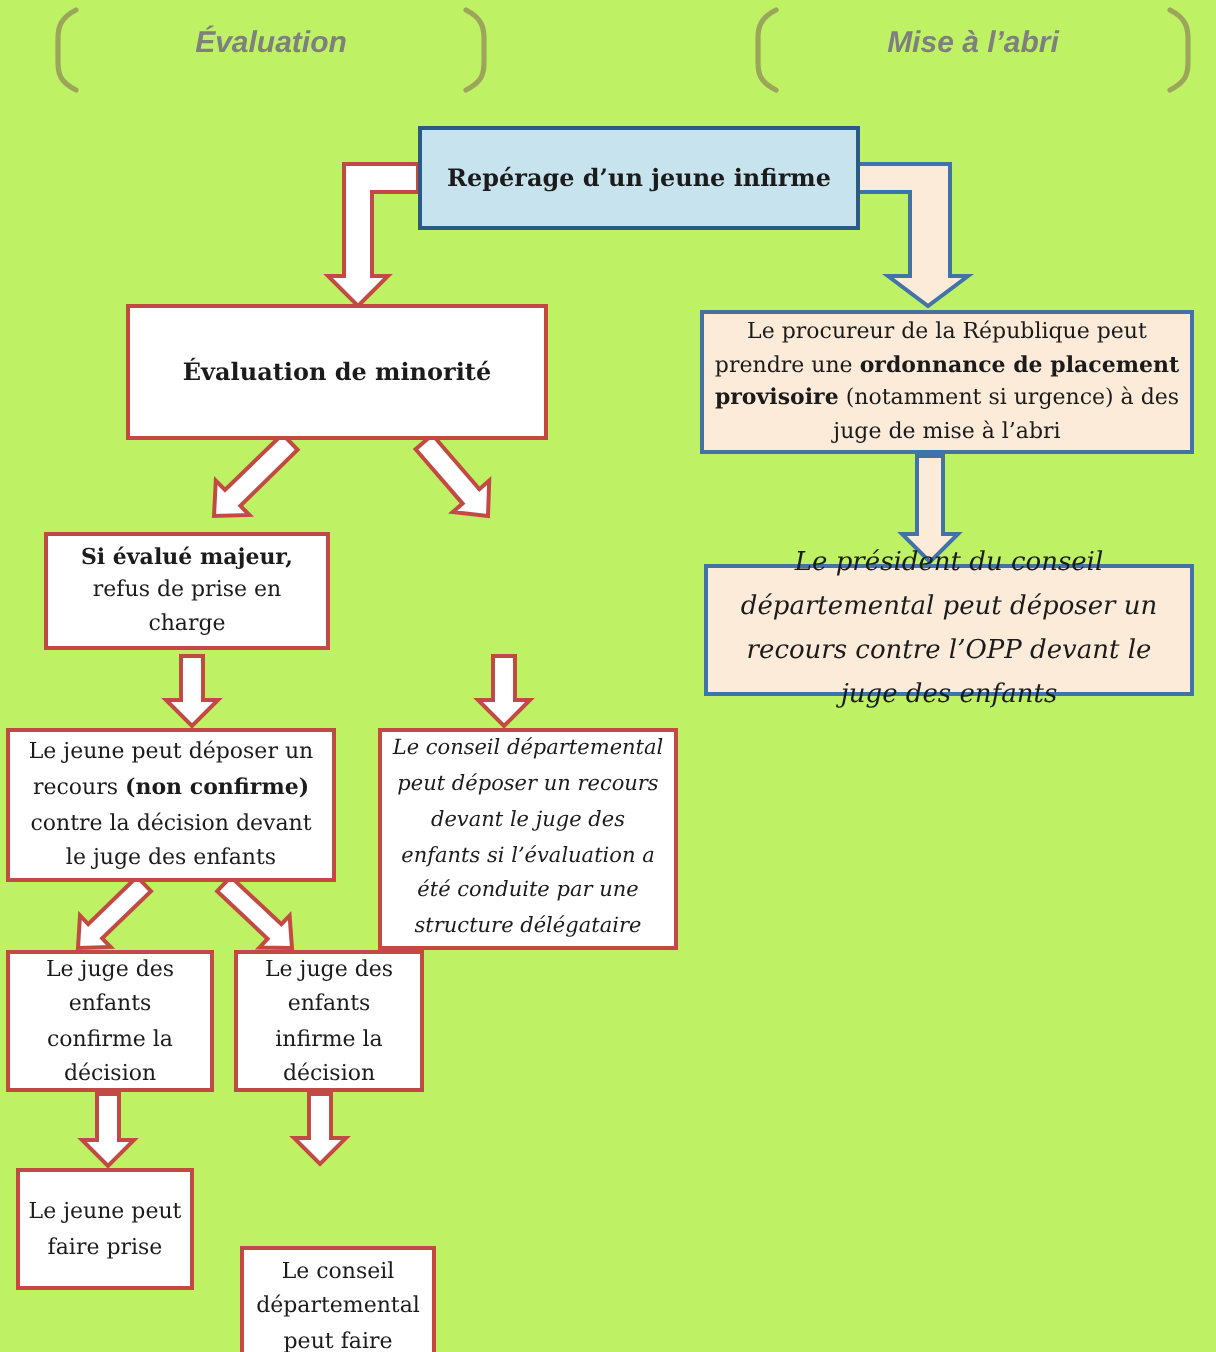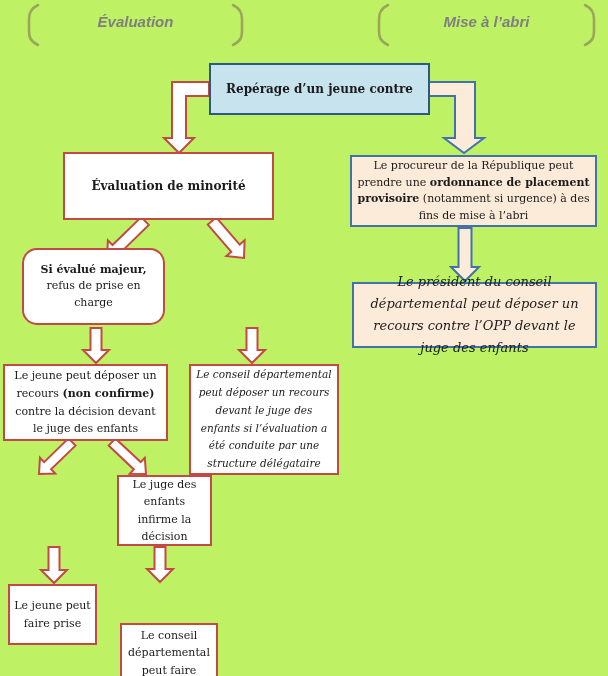--- a/index.html
+++ b/index.html
@@ -14,21 +14,21 @@
   .hl-right{left:390px;width:193px;}
   .box{position:absolute;z-index:1;box-sizing:border-box;
        display:flex;align-items:center;justify-content:center;text-align:center;
        padding:2px 4px;background:#fff;border:2px solid var(--red,#C34A44);
        color:#1b1b1b;font-size:11px;line-height:1.5;}
   .box b{font-weight:bold;}
   .blue-box{background:var(--lightblue,#C7E4EE);border-color:var(--navy,#2B5A87);}
   .beige-box{background:var(--beige,#FCEBD9);border-color:var(--bluearrow,#4273A8);}
   .b-reperage{left:209px;top:63px;width:221px;height:52px;font-size:12px;font-weight:bold;}
   .b-eval{left:63px;top:152px;width:211px;height:68px;font-size:12px;font-weight:bold;}
-  .b-majeur{left:22px;top:248px;width:143px;height:77px;border-radius:15px;}
+  .b-majeur{left:22px;top:266px;width:143px;height:59px;}
   .b-mineur{left:188px;top:258px;width:132px;height:69px;}
   .b-recours{left:3px;top:364px;width:165px;height:77px;line-height:1.62;}
   .b-cdrecours{left:189px;top:364px;width:150px;height:111px;font-size:10.5px;line-height:1.7;font-style:italic;}
   .b-confirme{left:3px;top:475px;width:104px;height:71px;line-height:1.55;}
   .b-infirme{left:117px;top:475px;width:95px;height:71px;line-height:1.55;}
   .b-appel{left:8px;top:584px;width:89px;height:61px;line-height:1.55;}
   .b-cdappel{left:120px;top:583px;width:98px;height:77px;line-height:1.55;margin-top:40px;}
   .b-procureur{left:350px;top:155px;width:247px;height:72px;line-height:1.5;}
   .b-president{left:352px;top:282px;width:245px;height:66px;font-size:13px;line-height:1.7;font-style:italic;}
 </style>
@@ -53,54 +53,57 @@
       <path d="M108.6,445.6L133.8,469.4L129.7,473.8L146.0,474.0L144.8,457.8L140.7,462.1L115.4,438.4Z" fill="#ffffff" stroke="#C34A44" stroke-width="2"></path>
       <path d="M48.5,547.0L48.5,570.0L41.0,570.0L54.0,583.0L67.0,570.0L59.5,570.0L59.5,547.0Z" fill="#ffffff" stroke="#C34A44" stroke-width="2"></path>
       <path d="M154.5,547.0L154.5,569.0L147.0,569.0L160.0,582.0L173.0,569.0L165.5,569.0L165.5,547.0Z" fill="#ffffff" stroke="#C34A44" stroke-width="2"></path>
       <path d="M458.5,228.0L458.5,267.0L451.0,267.0L465.0,281.0L479.0,267.0L471.5,267.0L471.5,228.0Z" fill="#FCEBD9" stroke="#4273A8" stroke-width="2"></path>
     </svg>
 
   <div class="hlabel hl-left">Évaluation</div>
   <div class="hlabel hl-right">Mise à l’abri</div>
 
   <div class="box blue-box b-reperage">
-    <div><b>Repérage d’un jeune contre</b></div>
+    <div><b>Repérage d’un jeune infirme</b></div>
   </div>
 
   <div class="box b-eval">
     <div><b>Évaluation de minorité</b></div>
   </div>
 
   <div class="box b-majeur">
     <div><b>Si évalué majeur,</b><br><span>refus de prise en charge</span></div>
   </div>
 
 
   <div class="box b-recours">
     <div><span>Le jeune peut déposer un recours </span><b>(non confirme)</b><span> contre la décision devant le juge des enfants</span></div>
   </div>
 
   <div class="box b-cdrecours">
     <div><span>Le conseil départemental peut déposer un recours devant le juge des enfants si l’évaluation a été conduite par une structure délégataire</span></div>
   </div>
 
+  <div class="box b-confirme">
+    <div><span>Le juge des enfants confirme la décision</span></div>
+  </div>
 
   <div class="box b-infirme">
     <div><span>Le juge des enfants infirme la décision</span></div>
   </div>
 
   <div class="box b-appel">
     <div><span>Le jeune peut faire prise</span></div>
   </div>
 
   <div class="box b-cdappel">
     <div><span>Le conseil départemental peut faire appel</span></div>
   </div>
 
   <div class="box beige-box b-procureur">
-    <div><span>Le procureur de la République peut prendre une </span><b>ordonnance de placement provisoire</b><span> (notamment si urgence) à des fins de mise à l’abri</span></div>
+    <div><span>Le procureur de la République peut prendre une </span><b>ordonnance de placement provisoire</b><span> (notamment si urgence) à des juge de mise à l’abri</span></div>
   </div>
 
   <div class="box beige-box b-president">
     <div><span>Le président du conseil départemental peut déposer un recours contre l’OPP devant le juge des enfants</span></div>
   </div>
 
 </div>
 
 </body></html>

